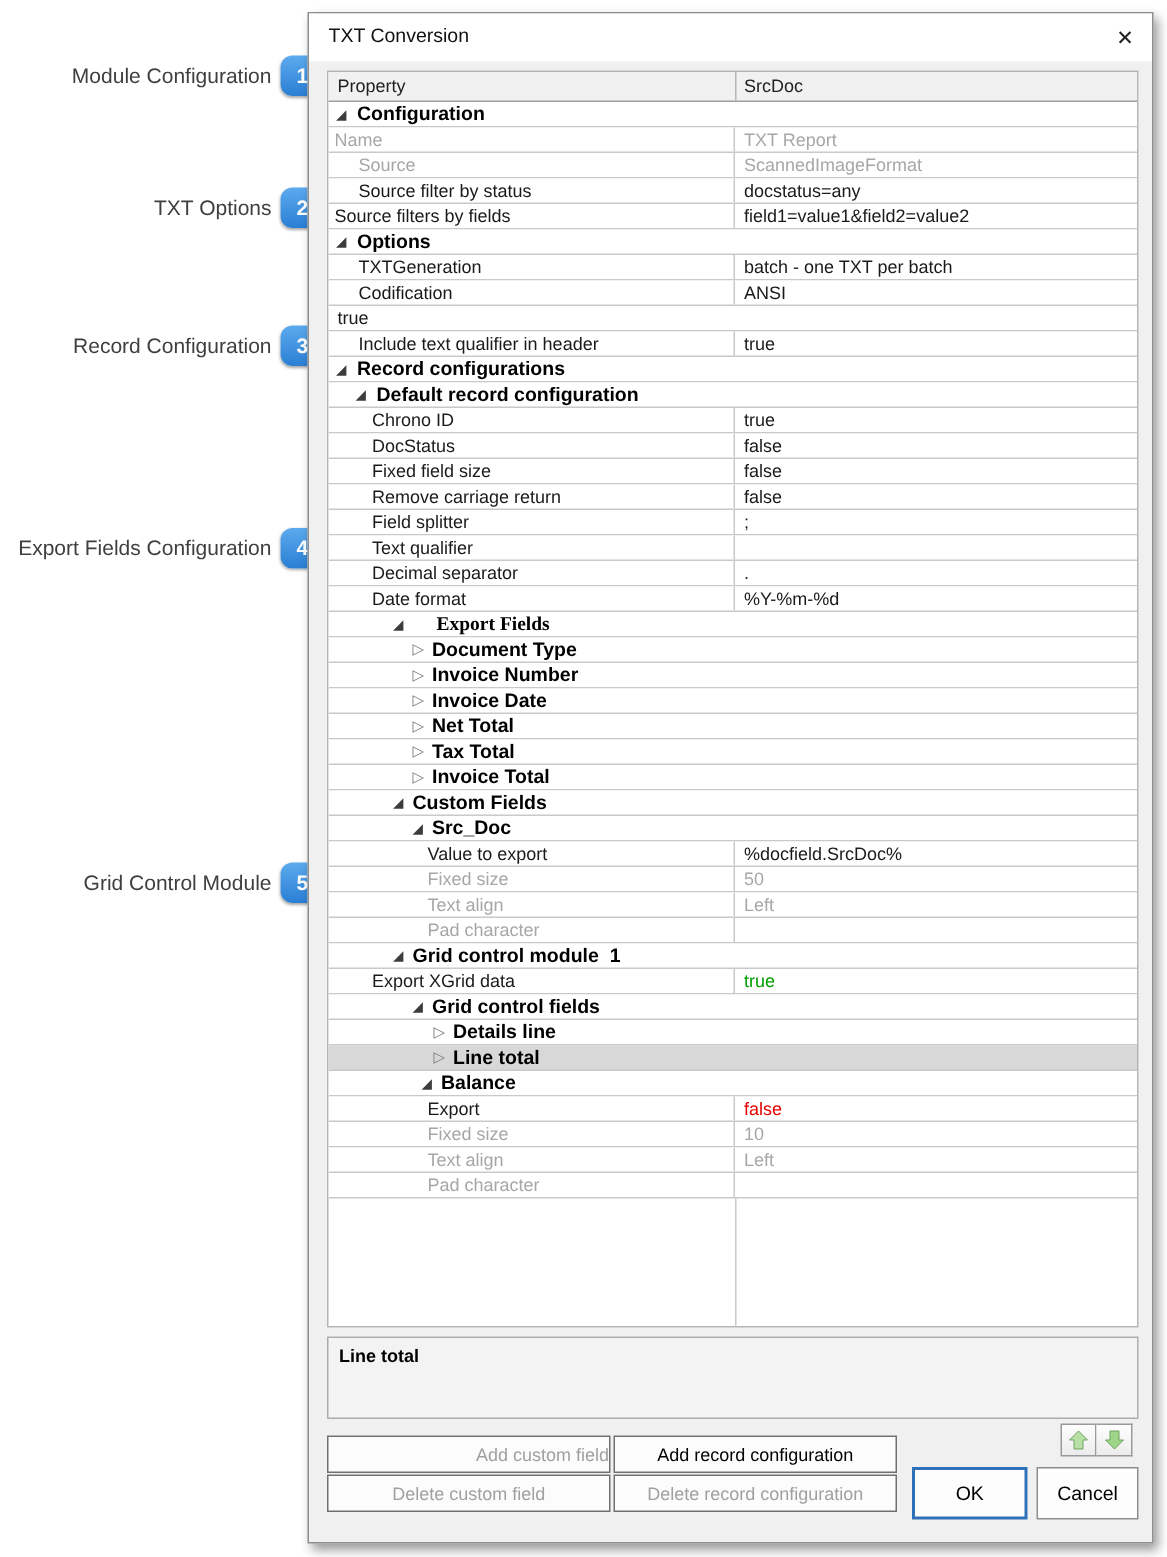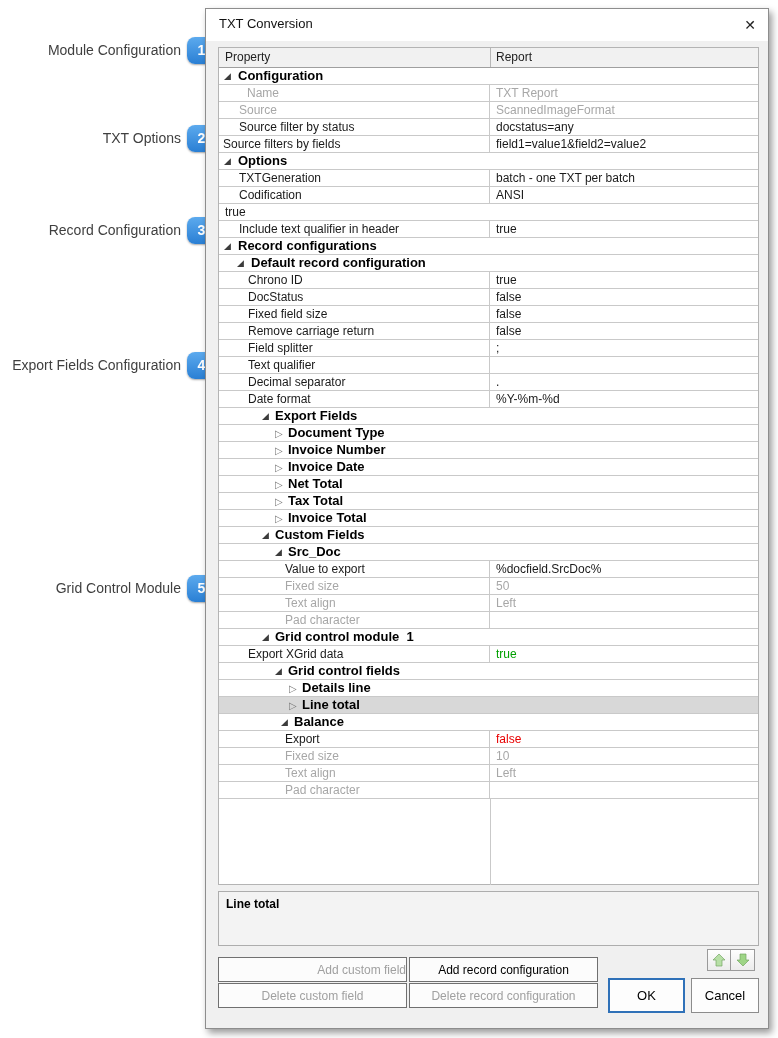--- a/index.html
+++ b/index.html
@@ -109,29 +109,29 @@
   <div class="dialog">
     <div class="titlebar">
       <span class="title-text">TXT Conversion</span>
       <span class="close-btn">✕</span>
     </div>
 
     <div class="grid">
       <div class="grid-header">
         <span class="hprop">Property</span>
         <span class="hdiv"></span>
-        <span class="hval">Report</span>
+        <span class="hval">SrcDoc</span>
       </div>
       <div class="grid-body" id="grid-rows">
           <div class="row">
             <span class="tri exp" style="left: 5px;">◢</span>
             <span class="cat-label" style="left: 19px;">Configuration</span>
           </div>
           <div class="row">
-            <div class="pcell dis" style="padding-left: 28px;">Name</div>
+            <div class="pcell dis" style="padding-left: 4px;">Name</div>
             <div class="vcell dis">TXT Report</div>
           </div>
           <div class="row">
             <div class="pcell dis" style="padding-left: 20px;">Source</div>
             <div class="vcell dis">ScannedImageFormat</div>
           </div>
           <div class="row">
             <div class="pcell" style="padding-left: 20px;">Source filter by status</div>
             <div class="vcell">docstatus=any</div>
           </div>
@@ -193,21 +193,21 @@
           <div class="row">
             <div class="pcell" style="padding-left: 29px;">Decimal separator</div>
             <div class="vcell">.</div>
           </div>
           <div class="row">
             <div class="pcell" style="padding-left: 29px;">Date format</div>
             <div class="vcell">%Y-%m-%d</div>
           </div>
           <div class="row">
             <span class="tri exp" style="left: 43px;">◢</span>
-            <span class="cat-label" style="left: 56px;">Export Fields</span>
+            <span class="cat-label" style="left: 72px; font-family: Liberation Serif, serif;">Export Fields</span>
           </div>
           <div class="row">
             <span class="tri col" style="left: 56px;">▷</span>
             <span class="cat-label" style="left: 69px;">Document Type</span>
           </div>
           <div class="row">
             <span class="tri col" style="left: 56px;">▷</span>
             <span class="cat-label" style="left: 69px;">Invoice Number</span>
           </div>
           <div class="row">

